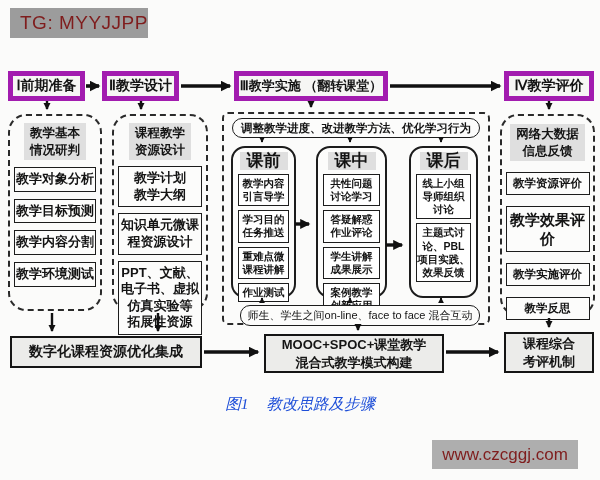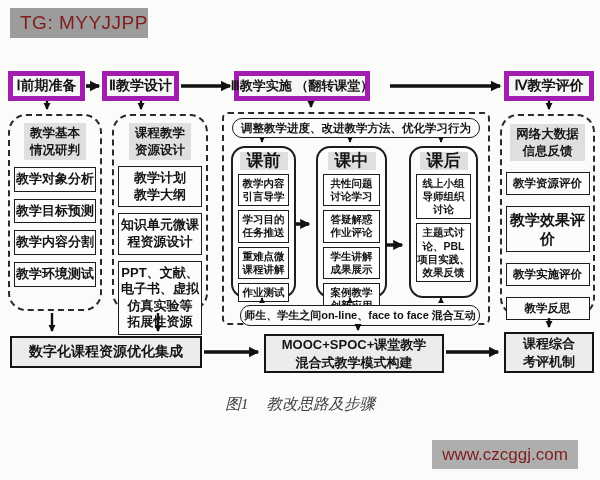--- a/index.html
+++ b/index.html
@@ -30,48 +30,48 @@
   .mid{left:222px;top:112px;width:268px;height:213px;border-radius:6px;}
   .banner{position:absolute;left:8px;right:8px;top:4px;height:20px;border:1.5px solid #1c1c1c;border-radius:10px;
           background:#fcfcfb;font-weight:700;font-size:11.5px;line-height:18px;text-align:center;
           white-space:nowrap;box-sizing:border-box;}
   .col{position:absolute;top:32px;height:152px;border:2px solid #1c1c1c;border-radius:14px;background:#fcfcfb;
        display:flex;flex-direction:column;align-items:center;padding-top:4px;box-sizing:border-box;}
   .chead{background:#dfdfdf;font-weight:700;font-size:17px;line-height:18px;padding:0 7px;margin-bottom:4px;}
   .citem{width:calc(100% - 10px);border:1.5px solid #1c1c1c;background:#ffffff;font-weight:700;font-size:10.5px;
          line-height:1.25;text-align:center;padding:2px 0;margin-bottom:4px;white-space:pre-line;box-sizing:border-box;}
   .footer-box{position:absolute;left:8px;right:8px;top:191px;height:21px;border:1.5px solid #1c1c1c;border-radius:10px;
-          background:#fcfcfb;font-weight:700;font-size:11px;line-height:19px;text-align:center;
+          background:#fcfcfb;font-weight:400;font-size:11px;line-height:19px;text-align:center;
           white-space:nowrap;box-sizing:border-box;margin-left:8px;}
 
   
   .bbox{position:absolute;border:2px solid #151515;background:#ececea;font-weight:700;text-align:center;
         display:flex;align-items:center;justify-content:center;box-sizing:border-box;white-space:pre-line;}
   .b-digital{left:10px;top:336px;width:192px;height:32px;font-size:14px;}
   .b-mooc{left:264px;top:334px;width:180px;height:39px;font-size:13px;line-height:1.35;}
   .b-assess{left:504px;top:332px;width:90px;height:41px;font-size:13px;line-height:1.35;}
 
   
   .caption{position:absolute;left:0;top:394px;width:600px;text-align:center;
-           font-family:"Liberation Serif",serif;font-style:italic;font-size:15.5px;color:#404040;}
+           font-family:"Liberation Serif",serif;font-style:italic;font-size:15.5px;color:#1d4ed8;}
   .caption .num{margin-right:18px;}
 
   svg.arrows{position:absolute;left:0;top:0;pointer-events:none;}
   svg.arrows line{stroke:#111;}
 </style>
 </head>
 <body>
 
 <div class="stage">
 
   <div class="wm wm-top">TG: MYYJJPP</div>
 
   <div class="phase" style="left:8px;width:77px;">Ⅰ前期准备</div>
   <div class="phase" style="left:102px;width:77px;">Ⅱ教学设计</div>
-  <div class="phase" style="left:234px;width:136px;font-size:13px;">Ⅲ教学实施 （翻转课堂）</div>
+  <div class="phase" style="left:234px;width:154px;font-size:13px;">Ⅲ教学实施 （翻转课堂）</div>
   <div class="phase" style="left:504px;width:90px;">Ⅳ教学评价</div>
 
   <div class="dashed rounded vgroup" style="left:8px;top:114px;width:94px;height:197px;padding-top:7px;gap:7px;">
     <div class="ghead">教学基本
 情况研判</div>
     <div class="gitem" style="width:82px;">教学对象分析</div>
     <div class="gitem" style="width:82px;">教学目标预测</div>
     <div class="gitem" style="width:82px;">教学内容分割</div>
     <div class="gitem" style="width:82px;">教学环境测试</div>
   </div>

